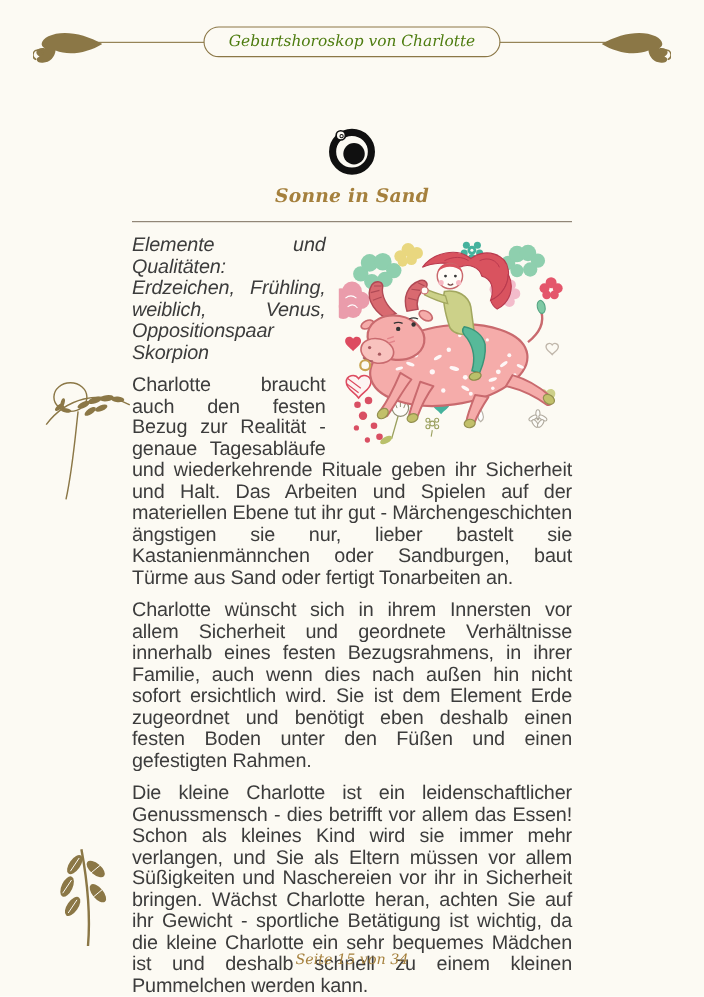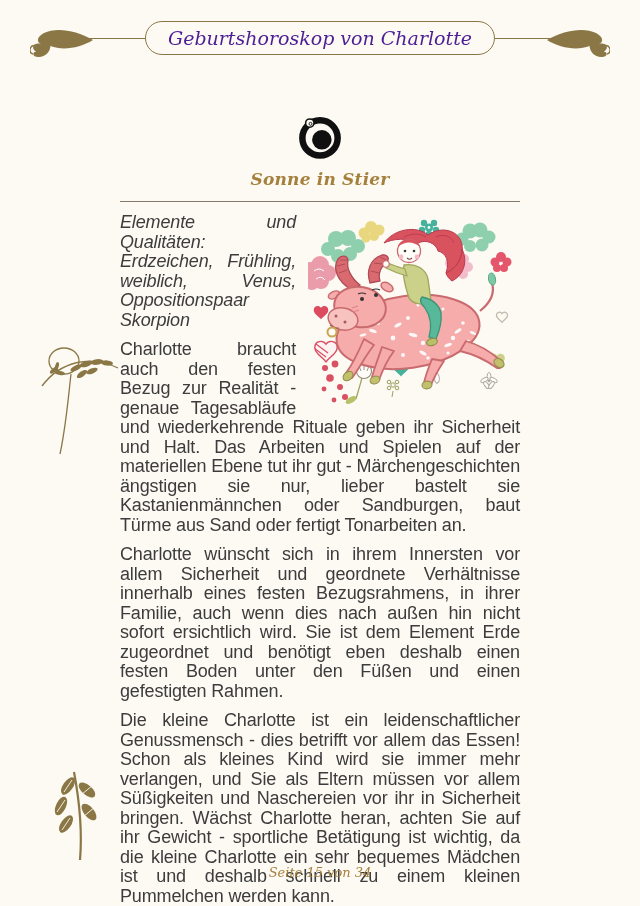--- a/index.html
+++ b/index.html
@@ -9,22 +9,22 @@
   }
   
   .header{position:absolute;top:20px;left:0;width:640px;height:40px;}
   .header-line{position:absolute;top:18px;left:58px;right:58px;border-top:1.4px solid #8b7746;}
   .flourish{position:absolute;top:6px;width:64px;height:34px;}
   .flourish.left{left:30px;}
   .flourish.right{right:30px;transform:scaleX(-1);}
   .title-pill{
     position:absolute;left:50%;top:18px;transform:translate(-50%,-50%);
     background:#fcfaf3;border:1.5px solid #8b7746;border-radius:20px;
-    padding:5px 22px;color:#4c1d95;white-space:nowrap;
-    font-family:"DejaVu Serif",serif;font-style:italic;font-size:19px;
+    padding:5px 22px;color:#4d7c0f;white-space:nowrap;
+    font-family:"DejaVu Serif",serif;font-style:italic;font-size:14px;
   }
   
   .sun-wrap{position:absolute;top:111px;left:50%;transform:translateX(-50%);}
   .section-heading{
     position:absolute;top:169px;left:0;width:640px;text-align:center;
     color:#a5803d;font-family:"DejaVu Serif",serif;font-style:italic;
     font-weight:bold;font-size:17px;letter-spacing:.2px;
   }
   .rule{position:absolute;top:201px;left:120px;width:400px;border-top:1.6px solid #86796a;}
   
@@ -67,21 +67,21 @@
 
   <div class="sun-wrap">
     <svg width="52" height="52" viewBox="0 0 56 56">
       <circle cx="28" cy="29" r="19" fill="none" stroke="#101010" stroke-width="7"></circle>
       <circle cx="30" cy="31" r="10.5" fill="#101010"></circle>
       <circle cx="17" cy="13" r="4.5" fill="#fcfaf3" stroke="#101010" stroke-width="1.6"></circle>
       <circle cx="17.8" cy="13.8" r="1.6" fill="none" stroke="#101010" stroke-width="1"></circle>
     </svg>
   </div>
 
-  <div class="section-heading">Sonne in Stier</div>
+  <div class="section-heading">Sonne in Sand</div>
   <div class="rule"></div>
 
   <div class="article">
 
     <svg class="illustration" viewBox="0 0 212 194">
 
       <g fill="#8ecfae">
         <circle cx="20" cy="36" r="7"></circle>
           <circle cx="28" cy="26" r="8"></circle>
           <circle cx="40" cy="25" r="8"></circle>

